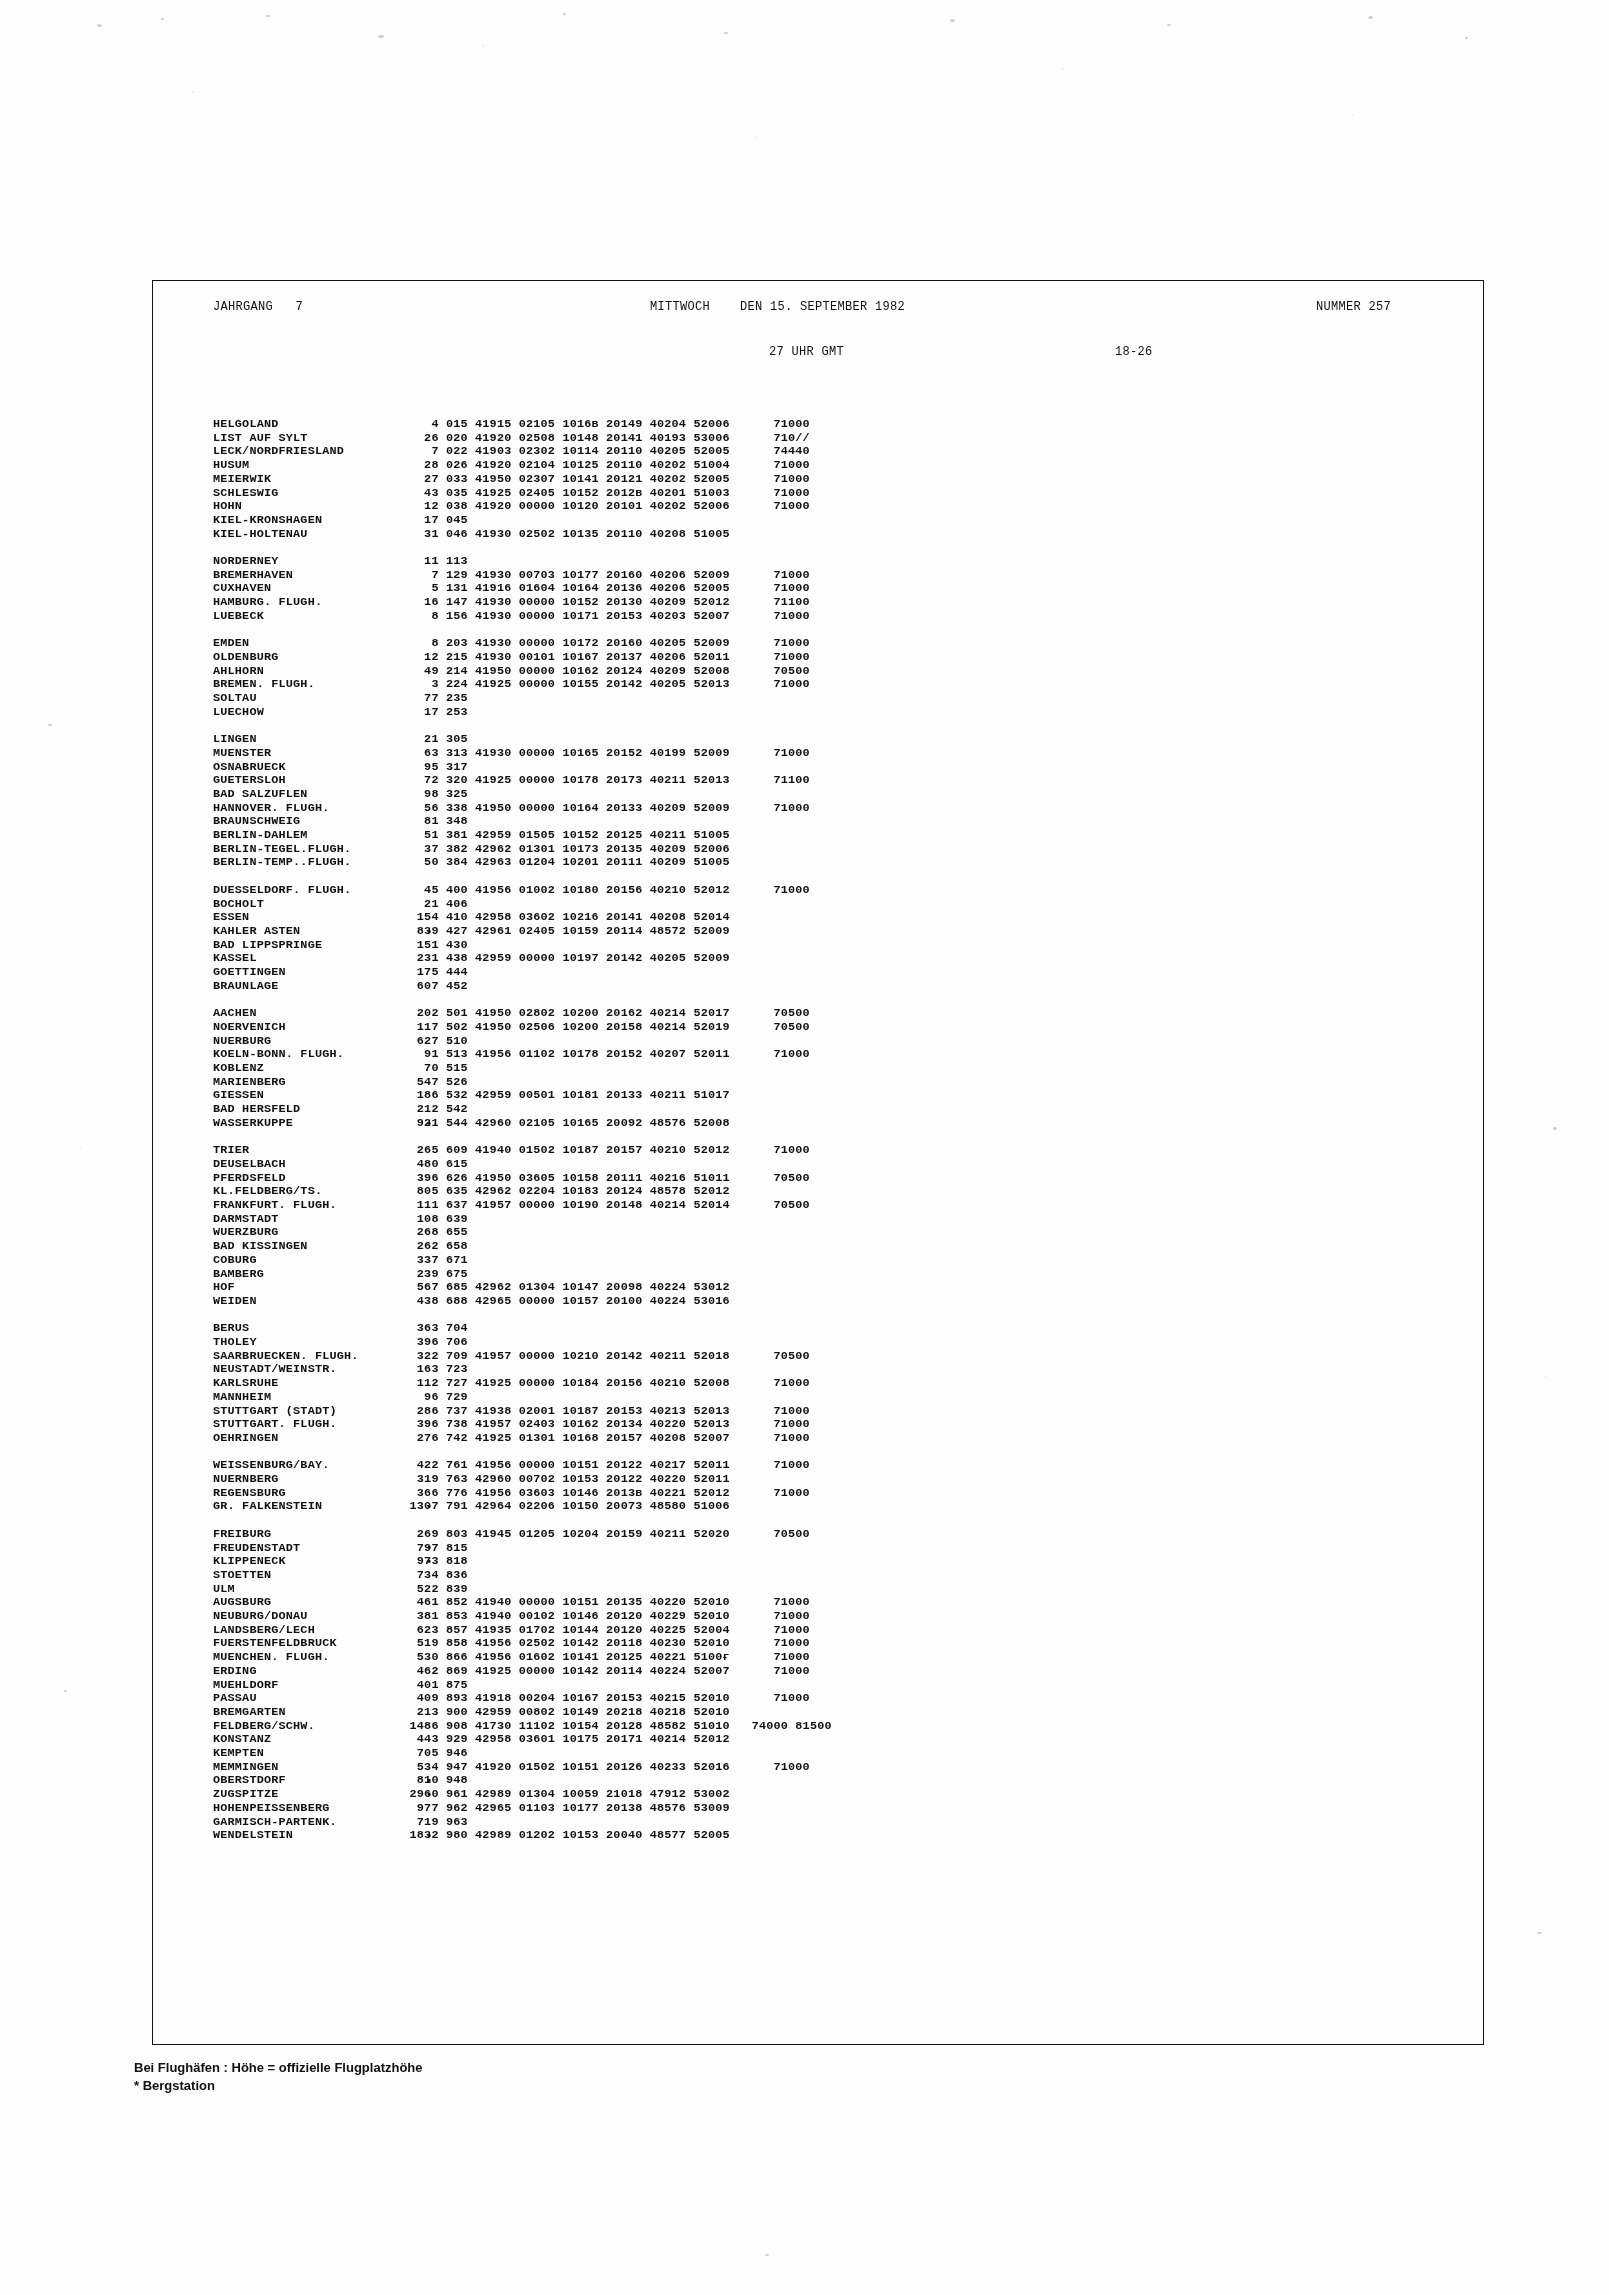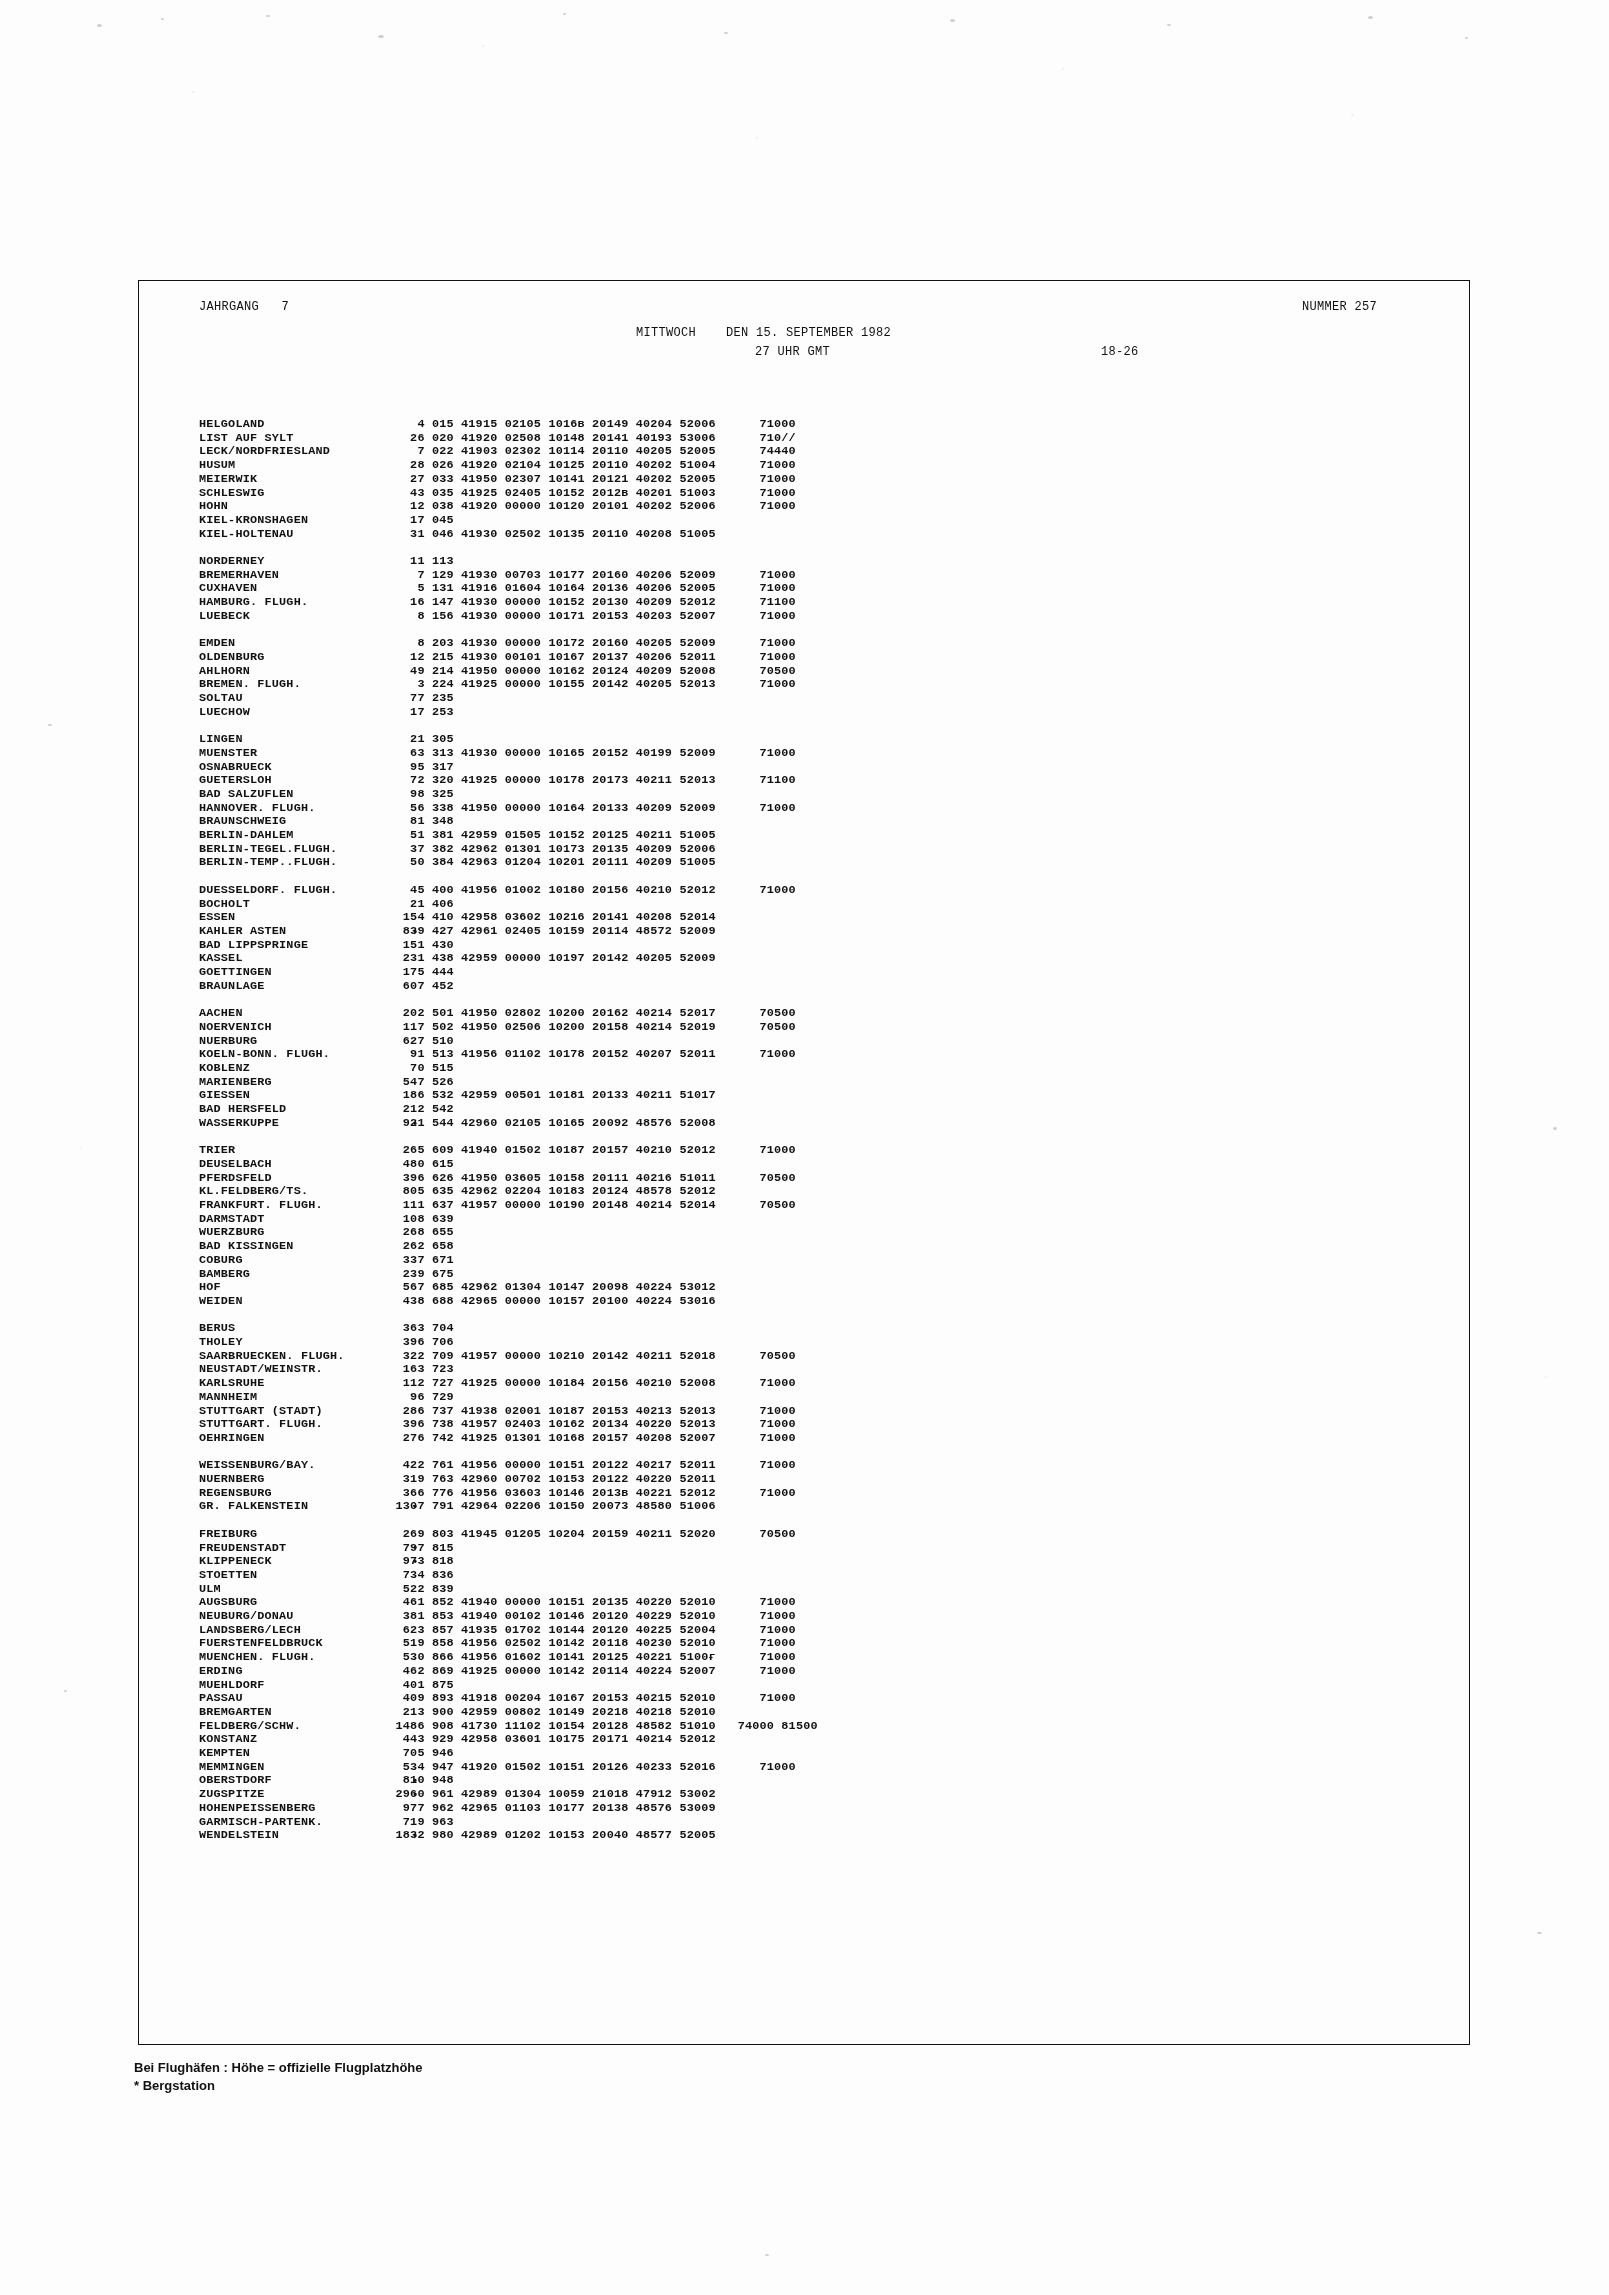--- a/index.html
+++ b/index.html
@@ -29,21 +29,21 @@
   }
   .speck {
     position: absolute;
     background: rgba(0,0,0,0.18);
     border-radius: 50%;
   }
 
   
   .sheet {
     position: absolute;
-    left: 138px;
+    left: 152px;
     top: 280px;
     width: 1332px;
     height: 1765px;
     border: 1.6px solid #111;
     background: transparent;
     box-sizing: border-box;
   }
 
   .mono {
     font-family: "Liberation Mono", "DejaVu Sans Mono", monospace;
@@ -51,21 +51,21 @@
     white-space: pre;
   }
 
   
   .hdr-line {
     position: absolute;
     font-size: 12px;
     letter-spacing: 0.3px;
   }
   #jahrgang  { left: 60px;  top: 19.3px; }
-  #datum     { left: 497px; top: 19.3px; margin-top: 26px; }
+  #datum     { left: 497px; top: 19.3px; }
   #nummer    { left: 1147px;top: 19.3px; margin-left: 16px; }
   #uhrzeit   { left: 616px; top: 64px; }
   #interval  { left: 962px;top: 64px; }
 
   
   .colhdr {
     position: absolute;
     left: 60px;
     top: 97px;
     font-size: 12px;

